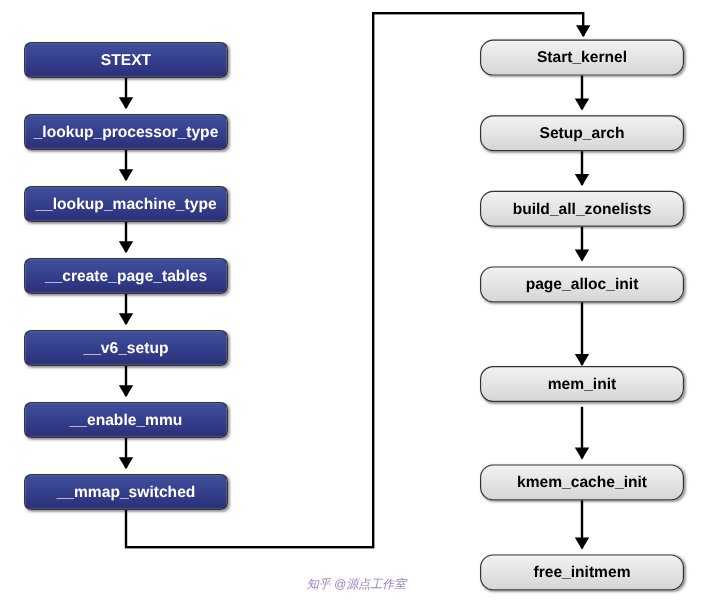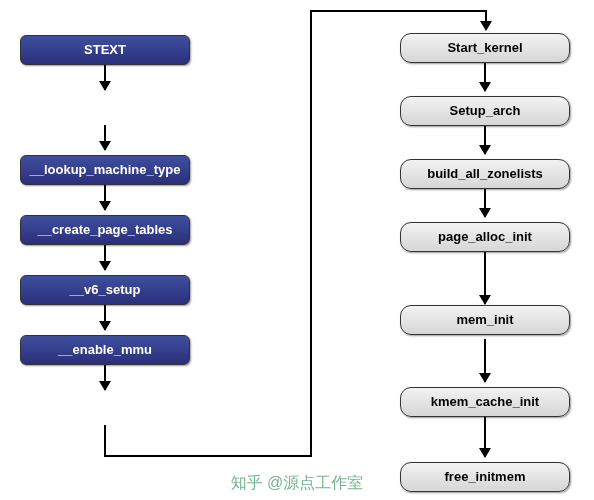--- a/index.html
+++ b/index.html
@@ -64,36 +64,40 @@
   .vline {
     position: absolute;
     width: 2px;
     background: #000;
   }
   .watermark {
     position: absolute;
     bottom: 6px;
     right: 50%;
     transform: translateX(50%);
-    font-size: 16px;
-    color: #15803d;
+    font-size: 10px;
+    color: #4c1d95;
     opacity: .6;
     white-space: nowrap;
+    font-style: italic;
   }
 </style>
 </head>
 <body>
 
 <div class="canvas">
 
   <div class="node blue" style="top:35px">
       <span>STEXT</span>
     </div>
   <div class="arrow" style="left:104px; top:65px; height:25px"></div>
 
+  <div class="node blue" style="top:95px">
+      <span>_lookup_processor_type</span>
+    </div>
   <div class="arrow" style="left:104px; top:125px; height:25px"></div>
 
   <div class="node blue" style="top:155px">
       <span>__lookup_machine_type</span>
     </div>
   <div class="arrow" style="left:104px; top:185px; height:25px"></div>
 
   <div class="node blue" style="top:215px">
       <span>__create_page_tables</span>
     </div>
@@ -102,20 +106,23 @@
   <div class="node blue" style="top:275px">
       <span>__v6_setup</span>
     </div>
   <div class="arrow" style="left:104px; top:305px; height:25px"></div>
 
   <div class="node blue" style="top:335px">
       <span>__enable_mmu</span>
     </div>
   <div class="arrow" style="left:104px; top:365px; height:25px"></div>
 
+  <div class="node blue" style="top:395px">
+      <span>__mmap_switched</span>
+    </div>
 
   <div class="vline" style="left:104px; top:425px; height:30px"></div>
   <div class="hline" style="left:104px; top:455px; width:206px"></div>
   <div class="vline" style="left:310px; top:10px; height:447px"></div>
   <div class="hline" style="left:310px; top:10px; width:175px"></div>
   <div class="arrow" style="left:485px; top:10px; height:20px"></div>
 
   <div class="node gray" style="top:33px">
       <span>Start_kernel</span>
     </div>

